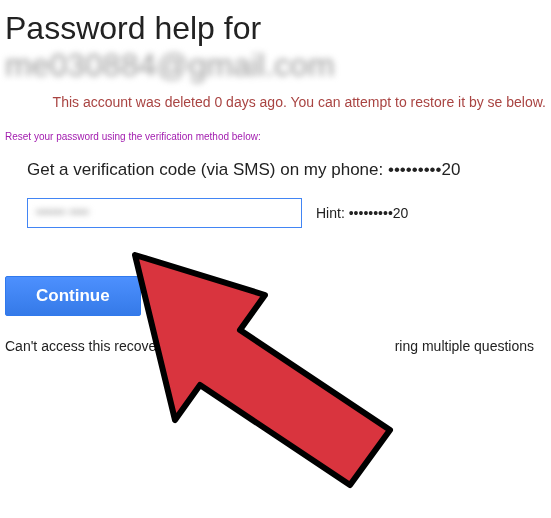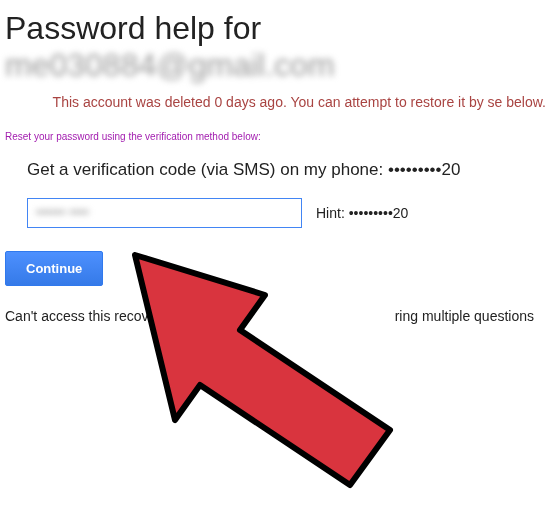--- a/index.html
+++ b/index.html
@@ -42,21 +42,21 @@
       padding-left: 22px;
     }
     .verification-label {
       font-size: 17px;
       color: #222;
       margin-bottom: 18px;
     }
     .input-row {
       display: flex;
       align-items: center;
-      margin-bottom: 23px;
+      margin-bottom: 48px;
     }
     .code-input {
       width: 275px;
       height: 30px;
       border: 1px solid #4285f4;
       padding: 5px 8px;
       font-size: 14px;
       outline: none;
       color: #999;
     }
@@ -67,23 +67,23 @@
     .hint-label {
       margin-left: 14px;
       font-size: 14px;
       color: #222;
     }
     .continue-button {
       display: inline-block;
       background: linear-gradient(to bottom, #4d90fe, #357ae8);
       border: 1px solid #3079ed;
       color: #fff;
-      font-size: 13px;
+      font-size: 17px;
       font-weight: bold;
-      padding: 9px 20px;
+      padding: 9px 30px;
       cursor: pointer;
       border-radius: 2px;
       margin-bottom: 22px;
     }
     .cant-access-text {
       font-size: 14px;
       color: #222;
     }
     .cant-access-text .left-part {
       display: inline;

